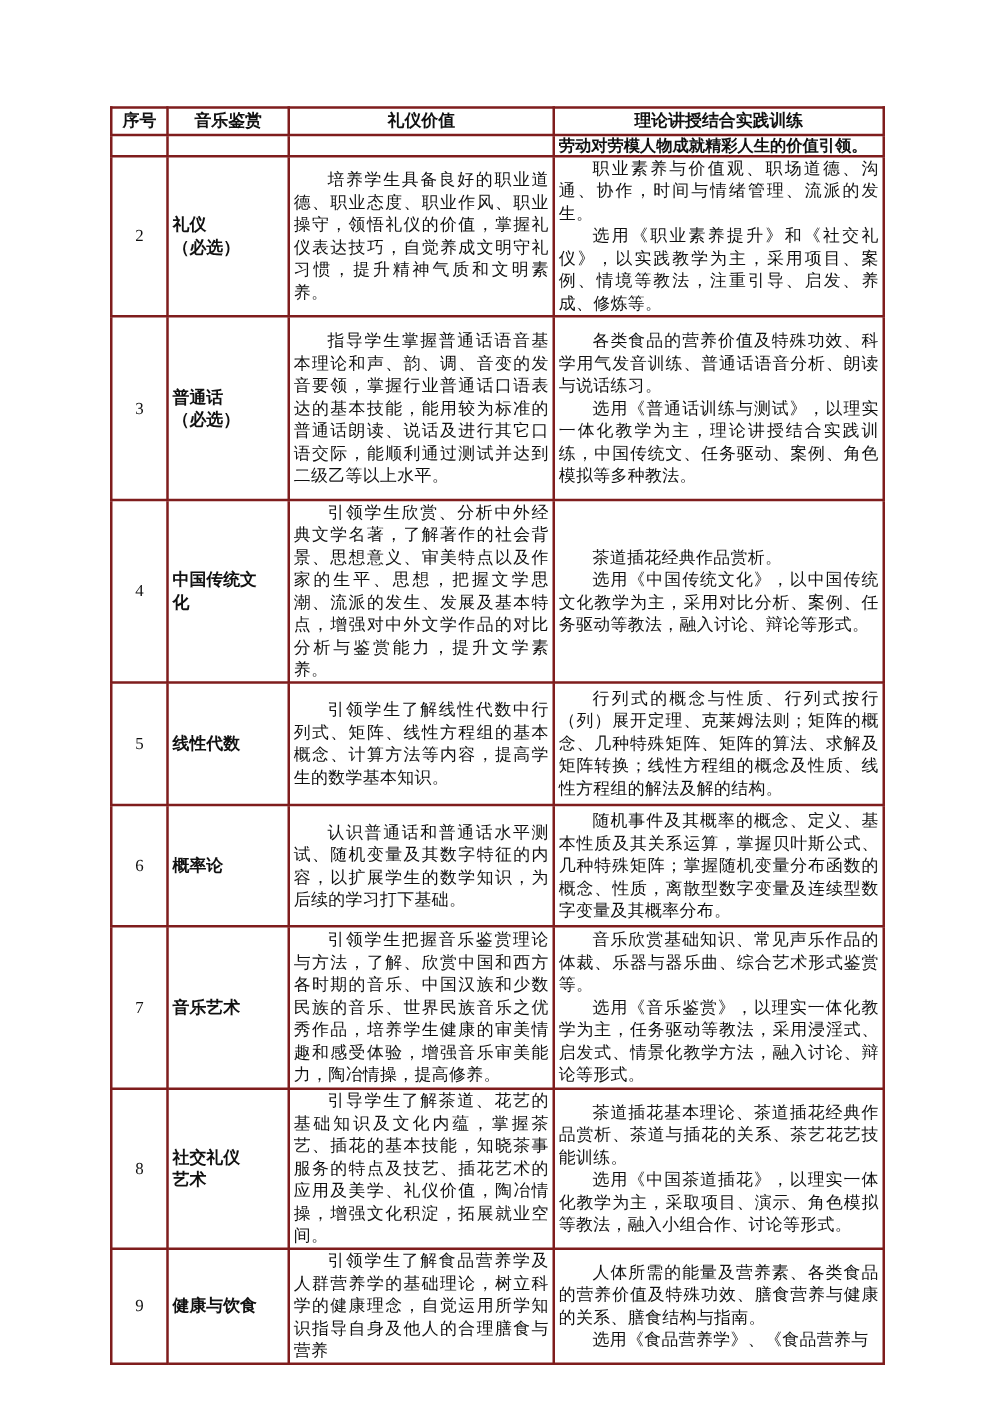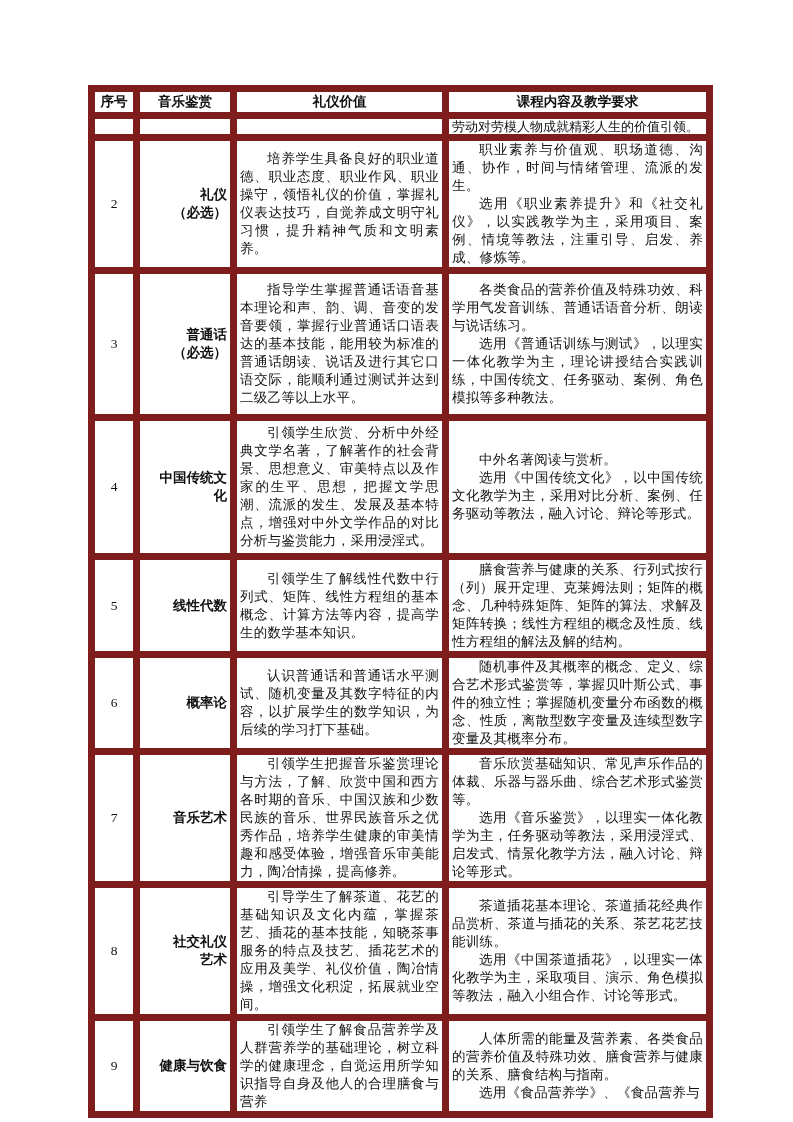--- a/index.html
+++ b/index.html
@@ -23,53 +23,54 @@
   table.courses {
     position: absolute;
     left: 88px;
     top: 85px;
     border-collapse: collapse;
     table-layout: fixed;
     width: 618px;
   }
   table.courses th,
   table.courses td {
-    border: 7px solid #7f1d1d;
+    border: 2px solid #7f1d1d;
     padding: 0 3px;
     overflow: hidden;
     font-size: 13.5px;
     line-height: 18px;
     vertical-align: middle;
     box-sizing: border-box;
   }
   table.courses th {
     font-weight: bold;
     text-align: center;
     padding: 0;
     line-height: 20px;
     font-size: 13.5px;
   }
   td.num {
     text-align: center;
     font-size: 14px;
   }
   td.name {
-    text-align: right;
+    text-align: left;
     font-weight: bold;
     white-space: pre-line;
     line-height: 19px;
   }
   td.obj p, td.cont p {
     margin: 0;
     text-align: justify;
     text-indent: 2em;
     letter-spacing: 0.3px;
   }
   tr.cont-row td {
     line-height: 15px;
+    font-weight: bold;
   }
   tr.cont-row td.cont p {
     text-indent: 0;
     font-size: 13px;
     letter-spacing: 0;
   }
   
   tr.h-head   { height: 21px; }
   tr.h-contin { height: 16px; }
   tr.h-r2 { height: 104px; }
@@ -90,21 +91,21 @@
       <col style="width:45px">
       <col style="width:97px">
       <col style="width:212px">
       <col style="width:264px">
     </colgroup>
     <tbody>
       <tr class="h-head">
         <th>序号</th>
         <th>音乐鉴赏</th>
         <th>礼仪价值</th>
-        <th>课程内容及教学要求</th>
+        <th>理论讲授结合实践训练</th>
       </tr>
 
       <tr class="h-contin cont-row">
         <td class="num"></td>
         <td class="name"></td>
         <td class="obj"></td>
         <td class="cont">
           <p>劳动对劳模人物成就精彩人生的价值引领。</p>
         </td>
       </tr>
@@ -133,48 +134,48 @@
           <p>各类食品的营养价值及特殊功效、科学用气发音训练、普通话语音分析、朗读与说话练习。</p>
           <p>选用《普通话训练与测试》，以理实一体化教学为主，理论讲授结合实践训练，中国传统文、任务驱动、案例、角色模拟等多种教法。</p>
         </td>
       </tr>
 
       <tr class="h-r4">
         <td class="num">4</td>
         <td class="name">中国传统文
 化</td>
         <td class="obj">
-          <p>引领学生欣赏、分析中外经典文学名著，了解著作的社会背景、思想意义、审美特点以及作家的生平、思想，把握文学思潮、流派的发生、发展及基本特点，增强对中外文学作品的对比分析与鉴赏能力，采用浸淫式。</p>
-        </td>
-        <td class="cont">
-          <p>中外名著阅读与赏析。</p>
+          <p>引领学生欣赏、分析中外经典文学名著，了解著作的社会背景、思想意义、审美特点以及作家的生平、思想，把握文学思潮、流派的发生、发展及基本特点，增强对中外文学作品的对比分析与鉴赏能力，提升文学素养。</p>
+        </td>
+        <td class="cont">
+          <p>茶道插花经典作品赏析。</p>
           <p>选用《中国传统文化》，以中国传统文化教学为主，采用对比分析、案例、任务驱动等教法，融入讨论、辩论等形式。</p>
         </td>
       </tr>
 
       <tr class="h-r5">
         <td class="num">5</td>
         <td class="name">线性代数</td>
         <td class="obj">
           <p>引领学生了解线性代数中行列式、矩阵、线性方程组的基本概念、计算方法等内容，提高学生的数学基本知识。</p>
         </td>
         <td class="cont">
-          <p>膳食营养与健康的关系、行列式按行（列）展开定理、克莱姆法则；矩阵的概念、几种特殊矩阵、矩阵的算法、求解及矩阵转换；线性方程组的概念及性质、线性方程组的解法及解的结构。</p>
+          <p>行列式的概念与性质、行列式按行（列）展开定理、克莱姆法则；矩阵的概念、几种特殊矩阵、矩阵的算法、求解及矩阵转换；线性方程组的概念及性质、线性方程组的解法及解的结构。</p>
           <p></p>
         </td>
       </tr>
 
       <tr class="h-r6">
         <td class="num">6</td>
         <td class="name">概率论</td>
         <td class="obj">
           <p>认识普通话和普通话水平测试、随机变量及其数字特征的内容，以扩展学生的数学知识，为后续的学习打下基础。</p>
         </td>
         <td class="cont">
-          <p>随机事件及其概率的概念、定义、综合艺术形式鉴赏等，掌握贝叶斯公式、事件的独立性；掌握随机变量分布函数的概念、性质，离散型数字变量及连续型数字变量及其概率分布。</p>
+          <p>随机事件及其概率的概念、定义、基本性质及其关系运算，掌握贝叶斯公式、几种特殊矩阵；掌握随机变量分布函数的概念、性质，离散型数字变量及连续型数字变量及其概率分布。</p>
           <p></p>
         </td>
       </tr>
 
       <tr class="h-r7">
         <td class="num">7</td>
         <td class="name">音乐艺术</td>
         <td class="obj">
           <p>引领学生把握音乐鉴赏理论与方法，了解、欣赏中国和西方各时期的音乐、中国汉族和少数民族的音乐、世界民族音乐之优秀作品，培养学生健康的审美情趣和感受体验，增强音乐审美能力，陶冶情操，提高修养。</p>
         </td>

